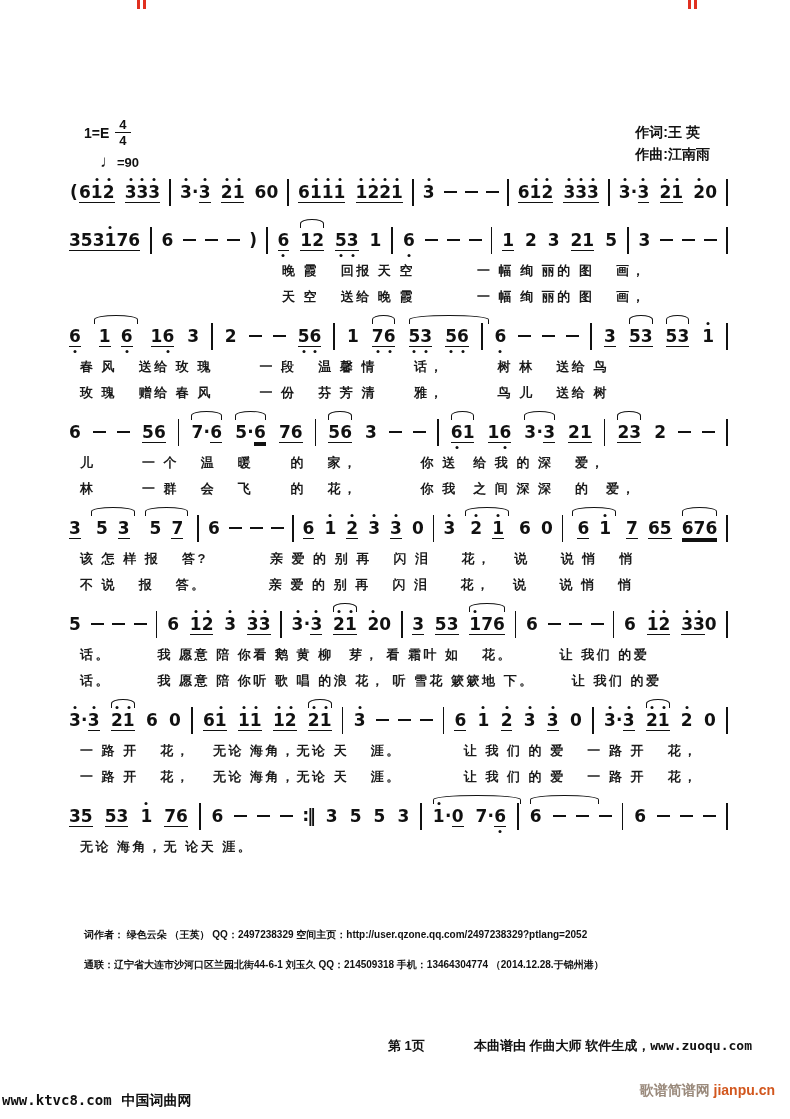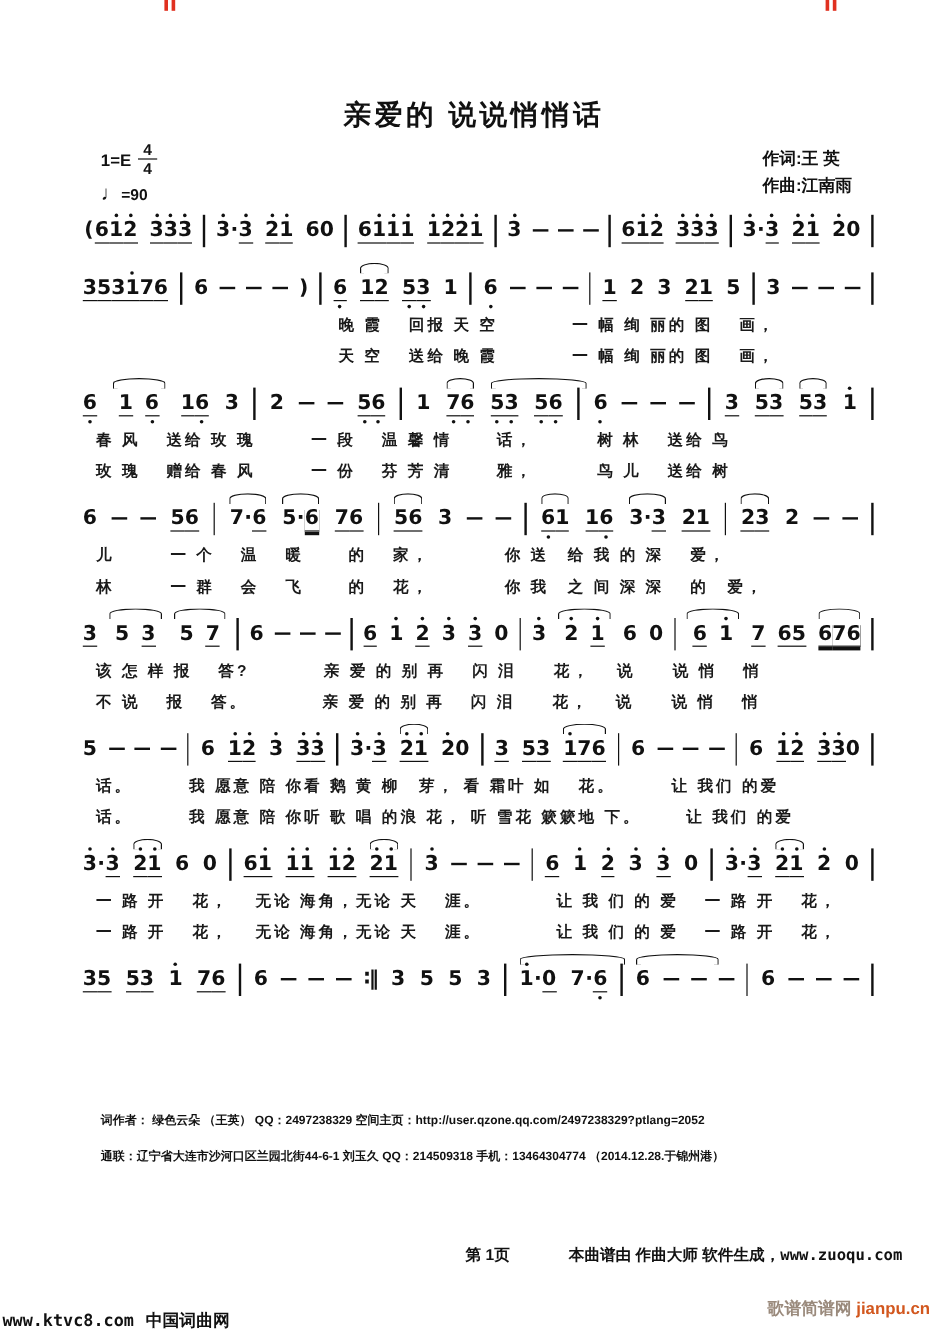--- a/index.html
+++ b/index.html
@@ -17,21 +17,21 @@
          font-size:23px;font-weight:bold;letter-spacing:3px;}
   .credits-top{position:absolute;top:121px;right:80px;font-size:14px;font-weight:bold;
                line-height:22px;text-align:left;}
 
   
   .keysig{position:absolute;top:118px;left:84px;font-size:14px;font-weight:bold;}
   .keyrow{display:flex;align-items:center;gap:6px;}
   .frac{display:inline-flex;flex-direction:column;align-items:center;font-size:13px;line-height:13px;}
   .frac .top{border-bottom:1.4px solid #111;padding:0 4px 1px;}
   .frac .bot{padding-top:1px;}
-  .tempo{margin-top:5px;font-size:13px;}
+  .tempo{margin-top:5px;font-size:13px;margin-left:16px;}
   .tempo .qn{font-size:17px;}
 
   
   #score{position:absolute;top:170px;left:64px;right:58px;}
   .system{height:96px;}
   .system.sys1{height:48px;}
   .notes{height:44px;display:flex;justify-content:space-between;align-items:center;padding:0 4px;}
   .ng{display:inline-flex;position:relative;padding:0 1px;}
   .ng.sp .dg{margin:0 5px;}
   .ng.slur::before{content:"";position:absolute;left:1px;right:1px;top:-11px;height:8px;
@@ -74,21 +74,20 @@
 
   <span class="redmark rm-l">
       <i style="background: rgb(224, 48, 32);"></i>
       <i style="background: rgb(224, 48, 32);"></i>
     </span>
   <span class="redmark rm-r">
       <i style="background: rgb(224, 48, 32);"></i>
       <i style="background: rgb(224, 48, 32);"></i>
     </span>
 
-  <div class="title">亲爱的 说说悄悄话</div>
 
   <div class="credits-top">
     <div>作词:王  英</div>
     <div>作曲:江南雨</div>
   </div>
 
   <div class="keysig">
     <div class="keyrow">
       <span>1=E</span>
       <span class="frac">
@@ -672,20 +671,21 @@
           <span class="dash"></span>
           <span class="bar"></span>
           <span class="ng">
             <span class="dg">6</span>
           </span>
           <span class="dash"></span>
           <span class="dash"></span>
           <span class="dash"></span>
           <span class="bar"></span>
         </div>
+        <div class="lyr">无论 海角，无 论天 涯。</div>
       </div>
     </div>
 
   <div class="credits-block">
     <div>词作者： 绿色云朵 （王英）  QQ：2497238329  空间主页：http://user.qzone.qq.com/2497238329?ptlang=2052</div>
     <div>通联：辽宁省大连市沙河口区兰园北街44-6-1 刘玉久 QQ：214509318  手机：13464304774  （2014.12.28.于锦州港）</div>
   </div>
 
   <div class="pagefoot">
     <span class="pageno">第 1页</span>

